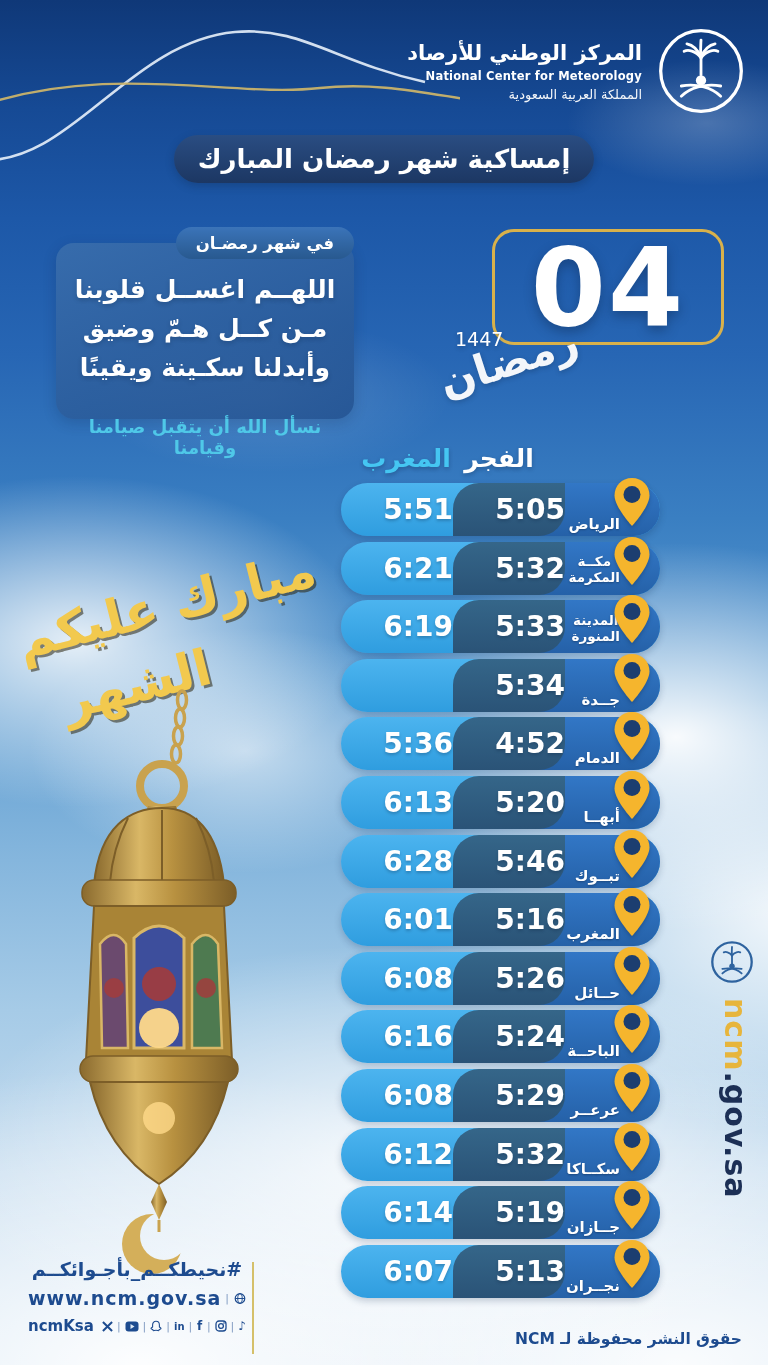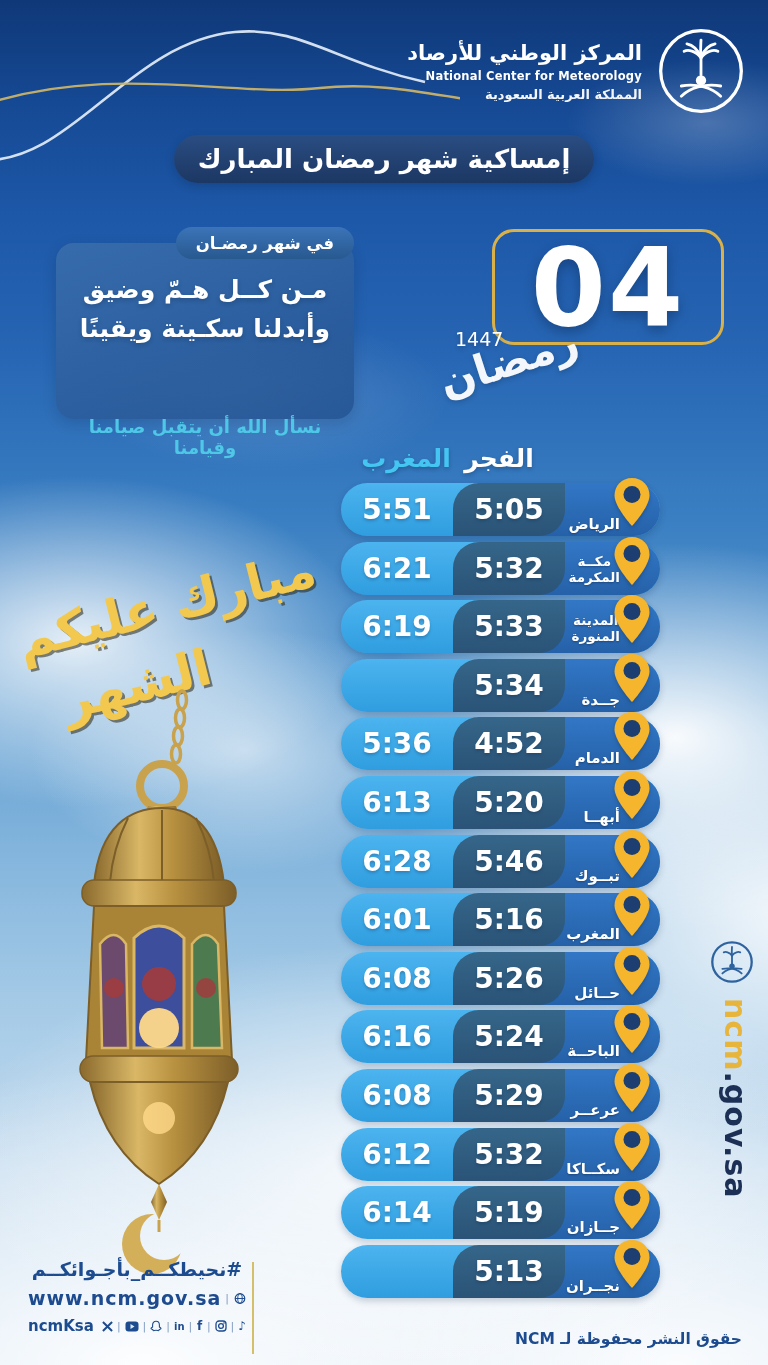--- a/index.html
+++ b/index.html
@@ -19,21 +19,21 @@
       linear-gradient(180deg,#0f3878 0%,#164a95 8%,#1d58a8 16%,#2766b4 26%,#3a7fc2 38%,#5c9bd0 50%,#82b4dc 62%,#a6cbe7 74%,#c2daee 86%,#cfe2f2 100%);
   }
   .abs{position:absolute;}
   
   #curves{left:0;top:0;}
   
   #brand{right:22px;top:26px;display:flex;align-items:center;gap:14px;direction:ltr;}
   #brand .txt{text-align:right;color:#fff;}
   #brand .ar1{font-size:21px;font-weight:bold;line-height:1.25;}
   #brand .en{font-size:11.5px;font-weight:bold;letter-spacing:.2px;margin-top:2px;}
-  #brand .ar2{font-size:13px;margin-top:4px;opacity:.95;font-weight:bold;}
+  #brand .ar2{font-size:13px;margin-top:4px;opacity:.95;}
   
   #banner{left:174px;top:135px;width:420px;height:48px;border-radius:24px;
     background:linear-gradient(180deg,#2a4d82,#1c3763);
     display:flex;align-items:center;justify-content:center;
     color:#fff;font-weight:bold;font-size:26px;box-shadow:0 3px 8px rgba(10,30,60,.25);}
   
   #dua-card{left:56px;top:243px;width:298px;height:176px;border-radius:18px;
     background:linear-gradient(160deg,rgba(58,110,172,.88),rgba(34,80,142,.82));
     box-shadow:0 4px 14px rgba(10,30,60,.18);}
   #dua-tag{position:absolute;right:0px;top:-16px;height:32px;padding:8px 20px;border-radius:16px;
@@ -61,21 +61,21 @@
   
   #rows{left:341px;top:483px;width:319px;display:flex;flex-direction:column;gap:5.6px;}
   .row{position:relative;width:319px;height:53px;}
   .capsule{position:absolute;inset:0;border-radius:26.5px;overflow:hidden;
     box-shadow:0 3px 7px rgba(15,40,80,.22);}
   .seg-maghrib{position:absolute;inset:0;background:linear-gradient(180deg,#4cb4ef,#2f9ddf);}
   .seg-city{position:absolute;top:0;bottom:0;left:198px;right:0;
     background:linear-gradient(180deg,#3277c6,#2561a8);}
   .seg-fajr{position:absolute;top:0;bottom:0;left:112px;width:112px;border-radius:26px 0 26px 0;
     background:linear-gradient(180deg,#356689,#2a5377);}
-  .t-time{position:absolute;top:0;height:53px;line-height:53px;text-align:center;color:#fff;
+  .t-time{position:absolute;top:0;height:53px;line-height:53px;text-align:right;color:#fff;
     font-weight:bold;font-size:28px;direction:ltr;text-shadow:0 2px 3px rgba(10,30,60,.25);}
   .t-maghrib{left:0;width:112px;}
   .t-fajr{left:112px;width:112px;}
   .t-city{position:absolute;right:40px;bottom:3px;color:#fff;font-weight:bold;font-size:15px;
     direction:rtl;text-shadow:0 1px 2px rgba(10,30,60,.4);}
   .t-city.two-line{bottom:auto;top:50%;transform:translateY(-46%);font-size:13.5px;
     line-height:1.2;text-align:center;}
   .pin{position:absolute;left:271px;top:-7px;filter:drop-shadow(0 2px 2px rgba(10,30,60,.3));}
   
   #calligraphy{left:6px;top:536px;}
@@ -132,20 +132,21 @@
         <path d="M69,75 C60,66 44,61 27,64"></path>
       </g>
     </svg>
   </div>
 
   <div id="banner" class="abs">إمساكية شهر رمضان المبارك</div>
 
   <div id="dua-card" class="abs">
     <div id="dua-tag">في شهر رمضـان</div>
     <div id="dua-lines">
+      <div>اللهــم اغســل قلوبنا</div>
       <div>مـن كــل هـمّ وضيق</div>
       <div>وأبدلنا سكـينة ويقينًا</div>
     </div>
   </div>
   <div id="dua-footer" class="abs">نسأل الله أن يتقبل صيامنا وقيامنا</div>
 
   <div id="day-frame" class="abs">
     <div id="day-number">04</div>
     <div id="month-callig">رمضان</div>
     <div id="hijri-year">1447</div>
@@ -340,20 +341,21 @@
       <svg class="pin" width="40" height="52" viewBox="0 0 40 52">
         <path d="M20,2 C9.5,2 2.5,10 2.5,19.5 C2.5,31 20,50 20,50 C20,50 37.5,31 37.5,19.5 C37.5,10 30.5,2 20,2 Z" fill="#F5B52D"></path>
         <circle cx="20" cy="18.5" r="8.5" fill="#1C3E70"></circle>
       </svg>
     </div>
       <div class="row">
       <div class="capsule">
         <div class="seg-maghrib"></div>
         <div class="seg-city"></div>
         <div class="seg-fajr"></div>
+        <div class="t-time t-maghrib">6:07</div>
         <div class="t-time t-fajr">5:13</div>
         <div class="t-city">نجــران</div>
       </div>
       <svg class="pin" width="40" height="52" viewBox="0 0 40 52">
         <path d="M20,2 C9.5,2 2.5,10 2.5,19.5 C2.5,31 20,50 20,50 C20,50 37.5,31 37.5,19.5 C37.5,10 30.5,2 20,2 Z" fill="#F5B52D"></path>
         <circle cx="20" cy="18.5" r="8.5" fill="#1C3E70"></circle>
       </svg>
     </div>
     </div>
 

